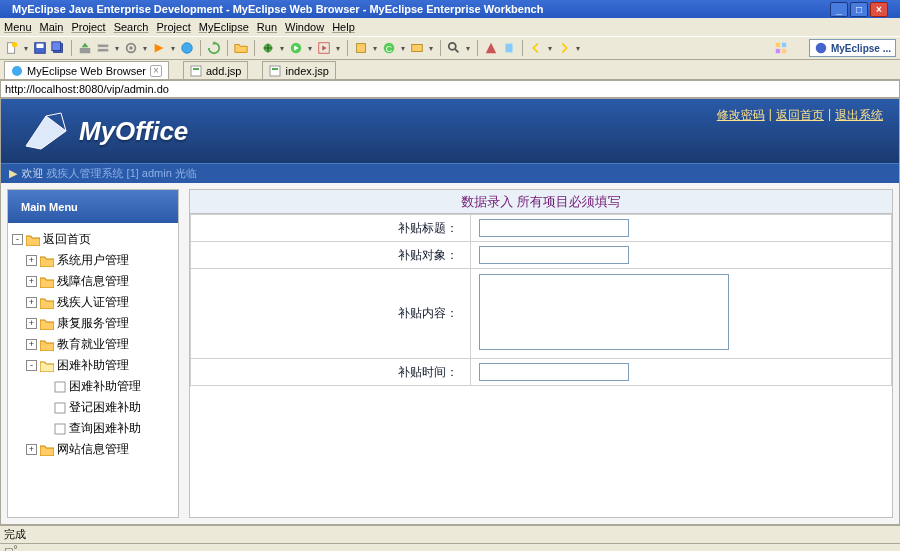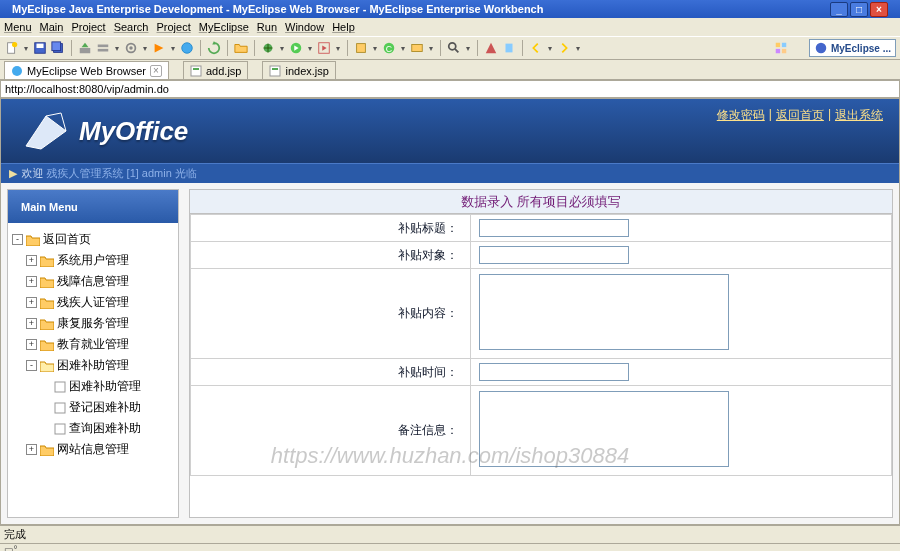--- a/index.html
+++ b/index.html
@@ -368,29 +368,24 @@
           <td><input type="text" style=""></td>
         </tr>
         <tr>
           <td class="label" style="height:90px">补贴内容：</td>
           <td><textarea rows="5" style=""></textarea></td>
         </tr>
         <tr>
           <td class="label">补贴时间：</td>
           <td><input type="text" style=""></td>
         </tr>
-        <tr>
-          <td class="label" style="height:90px">备注信息：</td>
-          <td><textarea rows="5" style=""></textarea></td>
-        </tr>
       </tbody>
         </table>
     </div>
 
-    <div class="watermark">https://www.huzhan.com/ishop30884</div>
   </div>
 </div>
 
 <div class="statusbar">
   <span>完成</span>
 </div>
 <div class="footer">
   <span>▭°</span>
 </div>
 

